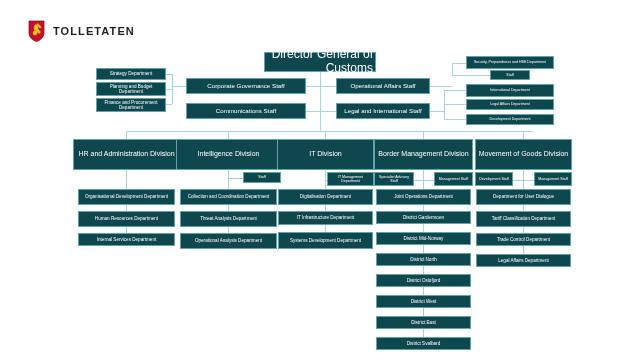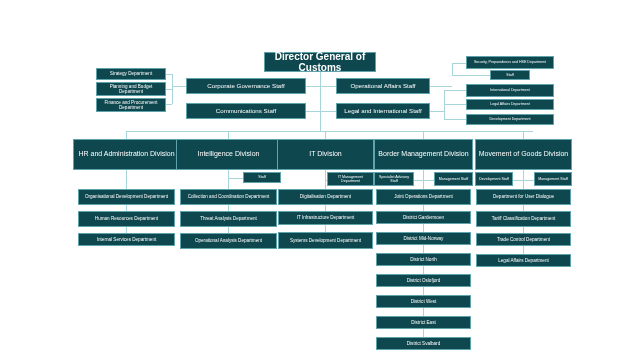--- a/index.html
+++ b/index.html
@@ -34,21 +34,21 @@
     box-sizing:border-box;
     color:#ffffff;
     display:flex;align-items:center;justify-content:center;
     text-align:center;
     line-height:1.15;
     z-index:2;
     padding:1px 2px;
   }
   .node span{display:block;width:100%;}
 
-  .t-root{font-size:10px;font-weight:bold;}
+  .t-root{font-size:12px;font-weight:normal;text-align:right;}
   .t-staff{font-size:6.2px;font-weight:normal;}
   .t-div{font-size:7px;font-weight:normal;}
   .t-dept{font-size:4.6px;font-weight:normal;}
   .t-mini{font-size:3.6px;font-weight:normal;}
 </style>
 </head>
 <body>
 
 <div id="canvas">
 
@@ -100,20 +100,29 @@
       <path d="M325 180 L333 180"></path>
 
       <path d="M423 170 L423 348"></path>
       <path d="M393 180 L453 180"></path>
 
       <path d="M523 170 L523 266"></path>
       <path d="M494 180 L553 180"></path>
     </g>
   </svg>
 
+  <div class="logo-wrap">
+    <svg class="crest" viewBox="0 0 34 44" xmlns="http://www.w3.org/2000/svg">
+      <path d="M2 2 H32 V26 C32 35 24 41 17 43 C10 41 2 35 2 26 Z" fill="#C8102E" stroke="#8f0b20" stroke-width="1.5"></path>
+      <path d="M14 9 L20 9 L20 18 L26 24 L22 28 L15 21 L12 21 L12 14 Z" fill="#F0C419"></path>
+      <path d="M19 6 L27 14 L24 17 L17 10 Z" fill="#F0C419"></path>
+      <circle cx="14" cy="26" r="4.5" fill="#F0C419"></circle>
+    </svg>
+    <div class="logo-text">TOLLETATEN</div>
+  </div>
 
   <div class="node t-root" style="left:264px;top:52px;width:112px;height:20px;">
     <span>Director General of Customs</span>
   </div>
 
   <div class="node t-staff" style="left:186px;top:78px;width:120px;height:16px;">
     <span>Corporate Governance Staff</span>
   </div>
   <div class="node t-staff" style="left:186px;top:103px;width:120px;height:16px;">
     <span>Communications Staff</span>

